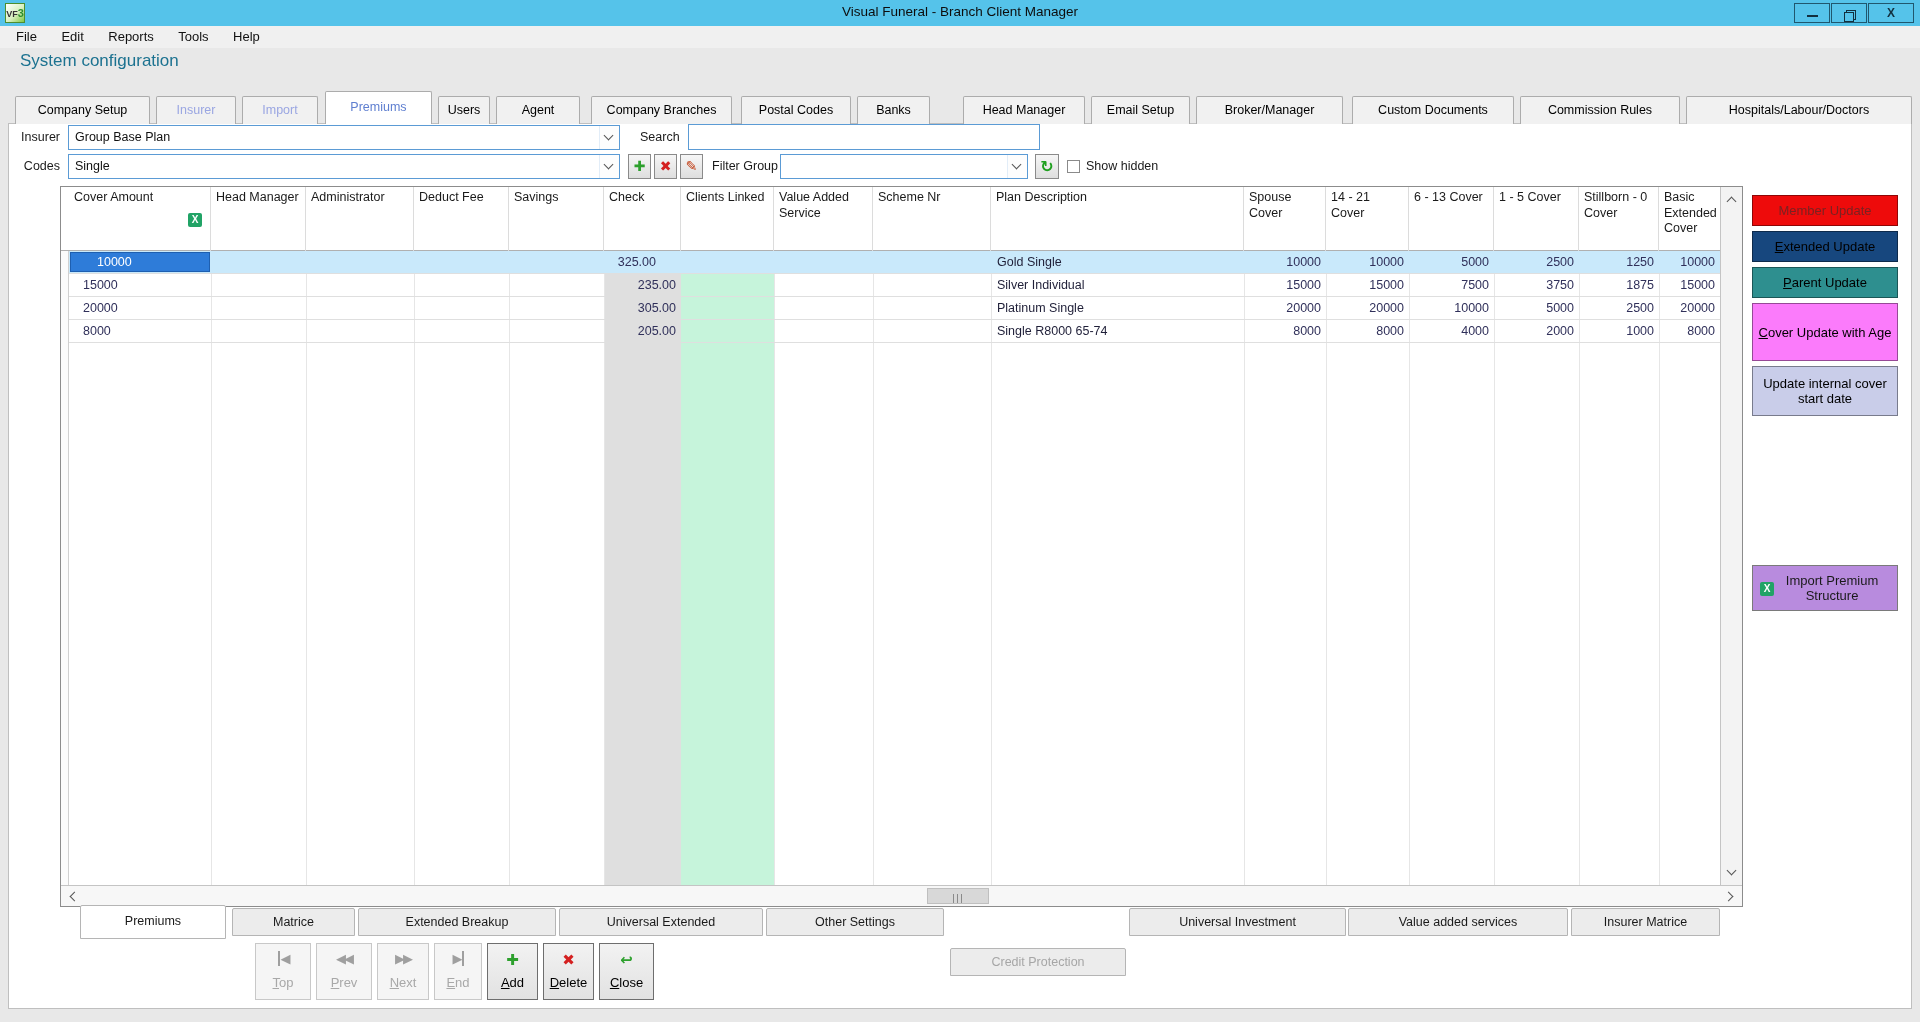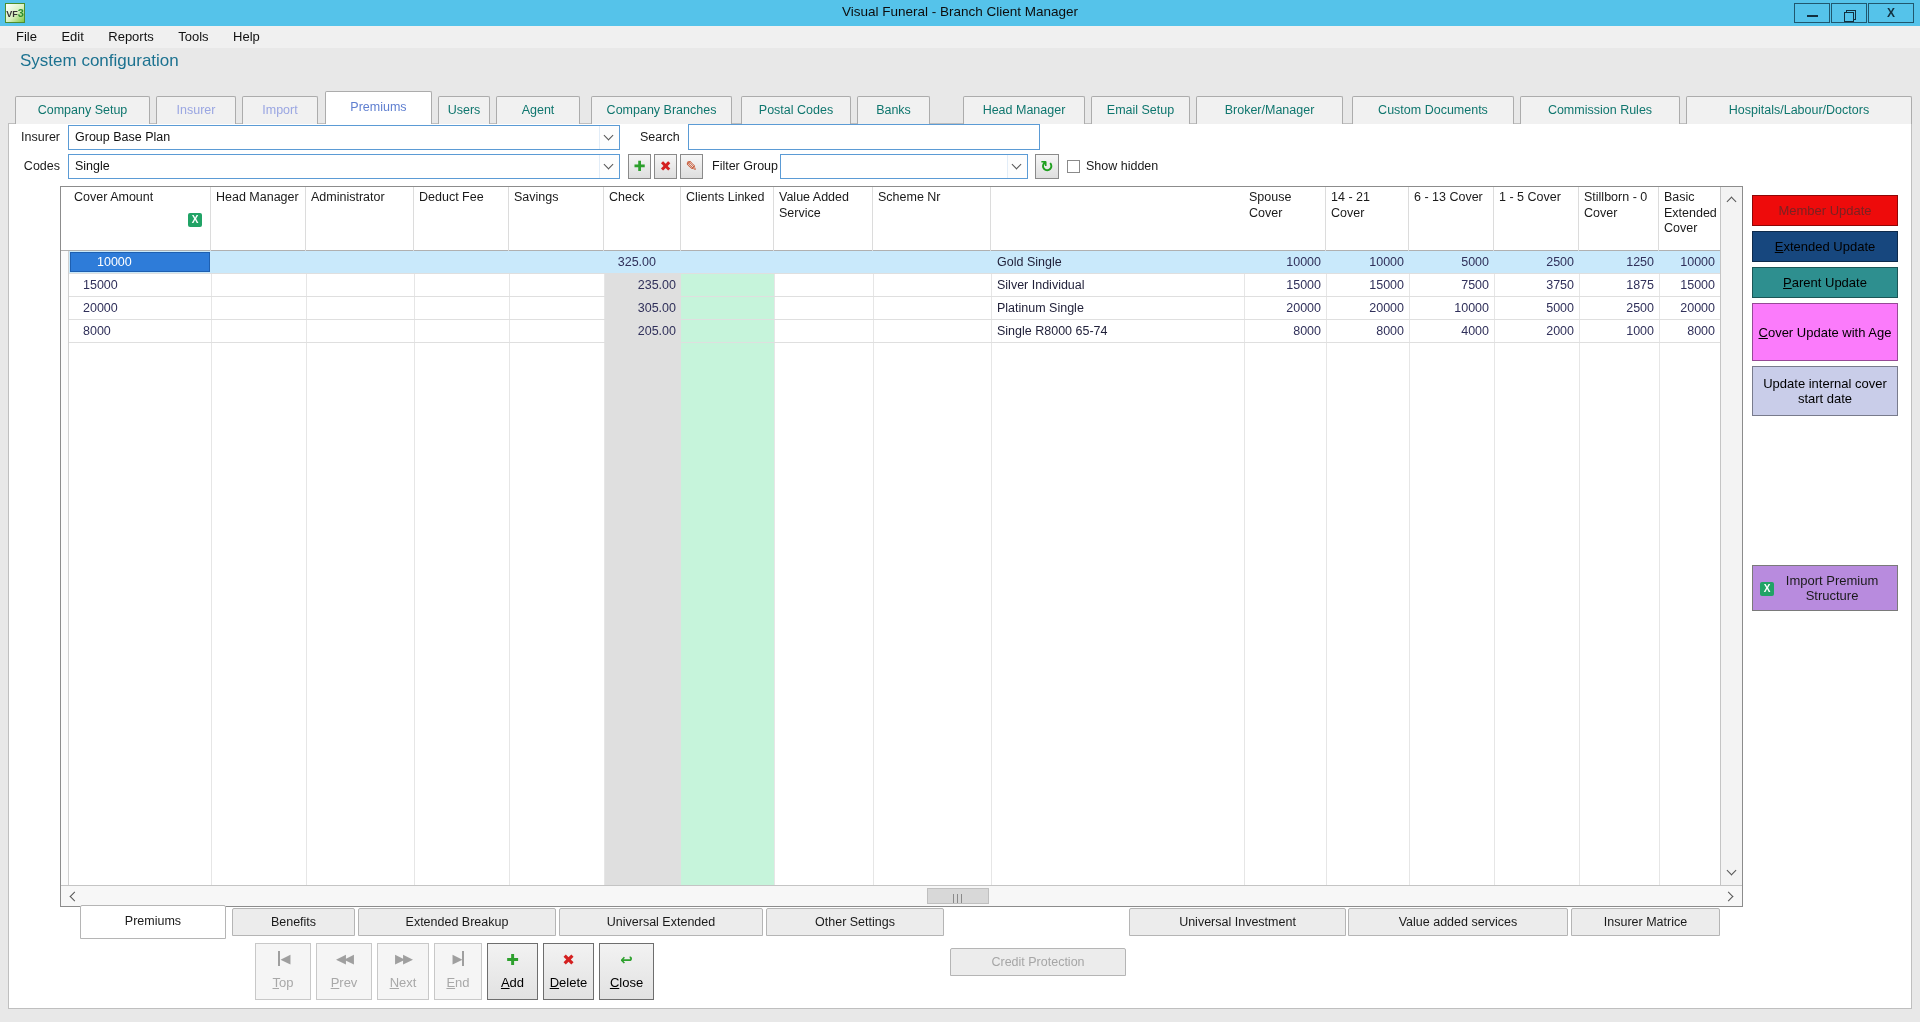--- a/index.html
+++ b/index.html
@@ -31,21 +31,21 @@
   
   .menubar { position:absolute; left:0; top:26px; width:1920px; height:22px; background:#F0F0F0; }
   .menu-item { display:inline-block; padding:3px 10px; font-size:13px; color:#111; }
   .menubar .menu-item:first-child { margin-left:6px; }
 
   .page-heading { position:absolute; left:20px; top:51px; font-size:17px; color:#1C7290; }
 
   
   .ttab { position:absolute; top:96px; height:28px; background:#F1F1F1; border:1px solid #ACACAC;
     border-bottom:none; border-radius:2px 2px 0 0; text-align:center; font-size:12.5px;
-    line-height:26px; color:#0f766e; z-index:3; }
+    line-height:26px; color:#000000; z-index:3; }
   .ttab.active { top:91px; height:33px; background:#FFFFFF; color:#5F7FD0; line-height:31px; z-index:5; }
   .ttab.hl { color:#9AA6E2; }
 
   
   .panel { position:absolute; left:8px; top:123px; width:1904px; height:886px; background:#FFFFFF;
     border:1px solid #BFBFBF; z-index:1; }
 
   .fld-label { position:absolute; font-size:12.5px; color:#1a1a1a; z-index:4; }
   .lbl-right { width:60px; text-align:right; }
 
@@ -223,20 +223,21 @@
   <div class="ghead">
     <div class="hcell" style="left:8px;width:142px;"><span>Cover Amount</span><span class="xls-icon">X</span></div>
     <div class="hcell" style="left:150px;width:95px;">Head Manager</div>
     <div class="hcell" style="left:245px;width:108px;">Administrator</div>
     <div class="hcell" style="left:353px;width:95px;">Deduct Fee</div>
     <div class="hcell" style="left:448px;width:95px;">Savings</div>
     <div class="hcell" style="left:543px;width:77px;">Check</div>
     <div class="hcell" style="left:620px;width:93px;">Clients Linked</div>
     <div class="hcell" style="left:713px;width:99px;">Value Added Service</div>
     <div class="hcell" style="left:812px;width:118px;">Scheme Nr</div>
+    <div class="hcell" style="left:930px;width:253px;">Plan Description</div>
     <div class="hcell" style="left:1183px;width:82px;">Spouse Cover</div>
     <div class="hcell" style="left:1265px;width:83px;">14 - 21 Cover</div>
     <div class="hcell" style="left:1348px;width:85px;">6 - 13 Cover</div>
     <div class="hcell" style="left:1433px;width:85px;">1 - 5 Cover</div>
     <div class="hcell" style="left:1518px;width:80px;">Stillborn - 0 Cover</div>
     <div class="hcell" style="left:1598px;width:61px;border-right:none;">Basic Extended Cover</div>
   </div>
 
   <div class="grow selected" style="top:64px;">
     <div class="sel-cell">10000</div>
@@ -310,21 +311,21 @@
 <div class="side-btn" style="top: 267px; height: 31px; background: rgb(46, 143, 143); color: rgb(0, 0, 0);"><u>P</u>arent Update</div>
 <div class="side-btn" style="top: 303px; height: 58px; background: rgb(251, 123, 251); color: rgb(0, 0, 0);"><u>C</u>over Update with Age</div>
 <div class="side-btn" style="top: 366px; height: 50px; background: rgb(201, 205, 233); color: rgb(0, 0, 0);">Update internal cover start date</div>
 
 <div class="import-btn" style="background: rgb(184, 139, 222);">
   <span class="xls-icon">X</span>
   <span class="cap">Import Premium Structure</span>
 </div>
 
 <div class="btab active" style="left:80px;width:146px;">Premiums</div>
-<div class="btab" style="left:232px;width:123px;">Benefits</div>
+<div class="btab" style="left:232px;width:123px;">Matrice</div>
 <div class="btab" style="left:358px;width:198px;">Extended Breakup</div>
 <div class="btab" style="left:559px;width:204px;">Universal Extended</div>
 <div class="btab" style="left:766px;width:178px;">Other Settings</div>
 <div class="btab disabled" style="left:950px;width:176px;margin-top:40px;">Credit Protection</div>
 <div class="btab" style="left:1129px;width:217px;">Universal Investment</div>
 <div class="btab" style="left:1348px;width:220px;">Value added services</div>
 <div class="btab" style="left:1571px;width:149px;">Insurer Matrice</div>
 
 <div class="nav-btn disabled" style="left:255px;width:56px;">
   <span class="nav-icon"><span class="bar-l">◀</span></span>

